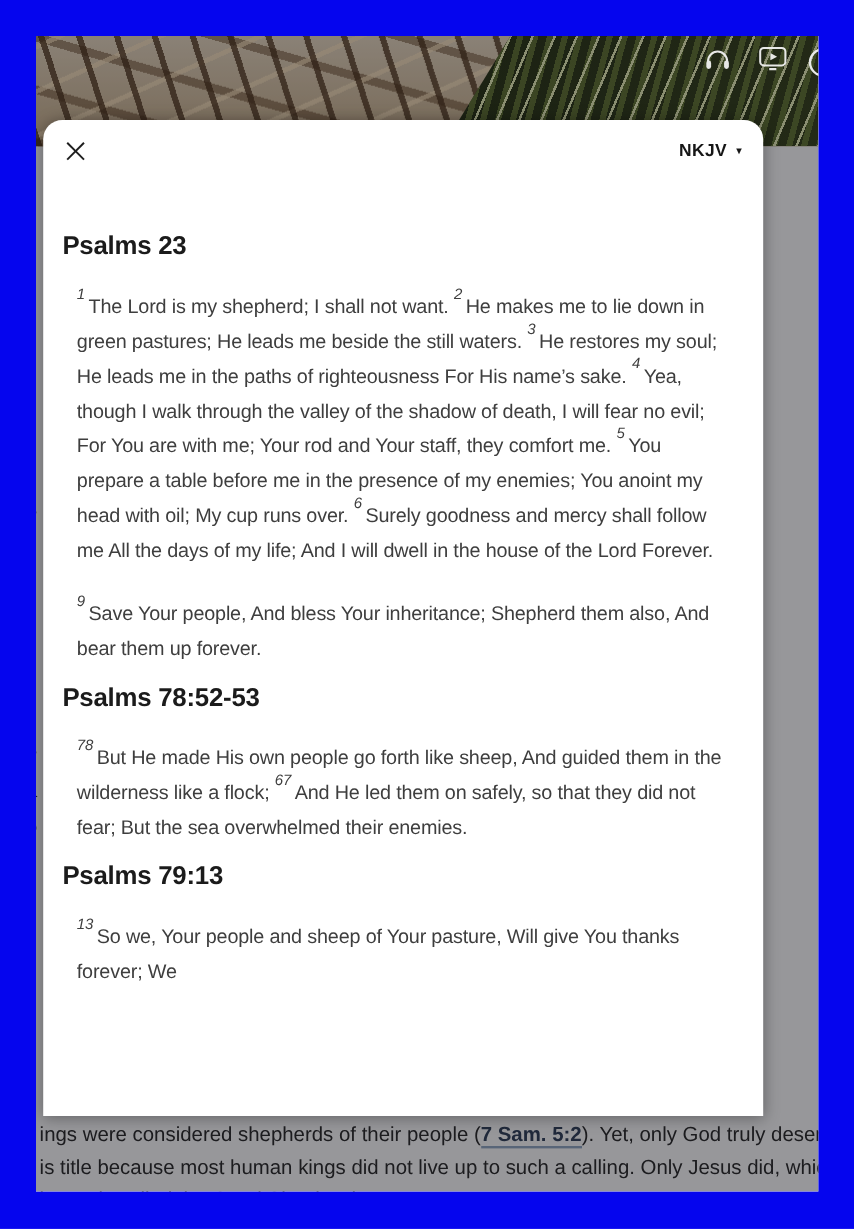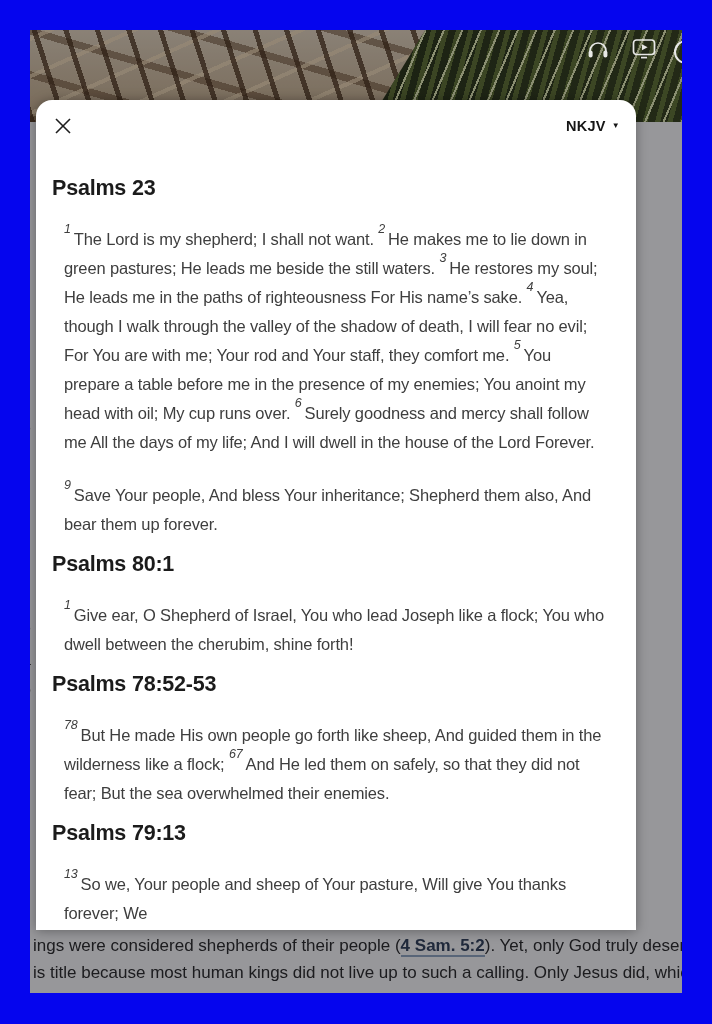--- a/index.html
+++ b/index.html
@@ -39,21 +39,21 @@
     border-radius:16px 16px 0 0;z-index:3;overflow:hidden;box-shadow:0 1px 12px rgba(0,0,0,0.35);}
   .modal-header{display:flex;justify-content:space-between;align-items:center;padding:15px 16px 0 16px;}
   .close-btn{background:none;border:none;padding:0;width:22px;height:22px;cursor:pointer;}
   .close-btn svg{display:block;}
   .version-btn{background:none;border:none;padding:0;cursor:pointer;font-family:"Liberation Sans",sans-serif;
     font-size:14.5px;font-weight:700;color:#161616;letter-spacing:0.3px;display:flex;align-items:center;}
   .caret{font-size:8px;margin-left:6px;position:relative;top:-1px;}
 
   .sections{padding:0 16px;}
   .passage h2{font-size:21.5px;line-height:26px;font-weight:700;color:#1b1b1b;margin:12px 0 0;letter-spacing:-0.2px;}
-  .passage:first-child h2{margin-top:38px;}
+  .passage:first-child h2{margin-top:55px;}
   .passage p{font-size:16.5px;line-height:29px;color:#3e3e3e;margin:24px 12px 0;letter-spacing:-0.15px;}
   .vn{font-style:italic;font-size:12.5px;line-height:0;position:relative;top:-6px;margin-right:3px;}
 </style>
 </head>
 <body>
 
 <div class="frame">
   <div class="content">
 
     <div class="hero">
@@ -84,21 +84,21 @@
         <span class="edge-frag" style="top: 390px;">e</span>
         <span class="edge-frag" style="top: 520px;">n</span>
         <span class="edge-frag" style="top: 590px;">e</span>
         <span class="edge-frag" style="top: 622px;">a</span>
         <span class="edge-frag" style="top: 652px;">o</span>
         <span class="edge-frag" style="top: 718px;">n</span>
         <span class="edge-frag" style="top: 812px;">h</span>
       </div>
 
     <div class="bottom-article">
-      <div class="ba-line"><span>ings were considered shepherds of their people (</span><a class="ref-link">4 Sam. 5:2</a><span>). Yet, only God truly deserves</span></div>
+      <div class="ba-line"><span>ings were considered shepherds of their people (</span><a class="ref-link">7 Sam. 5:2</a><span>). Yet, only God truly deserves</span></div>
       <div class="ba-line">is title because most human kings did not live up to such a calling. Only Jesus did, which i</div>
       <div class="ba-line">hy He is called the Good Shepherd.</div>
     </div>
 
     <div class="scrim"></div>
 
     <div class="modal">
       <div class="modal-header">
         <button class="close-btn">
           <svg width="22" height="22" viewBox="0 0 22 22">
@@ -114,24 +114,20 @@
       <div class="sections" id="sections">
   <section class="passage">
     <h2>Psalms 23</h2>
     <p><sup class="vn">1</sup>The Lord is my shepherd; I shall not want. <sup class="vn">2</sup>He makes me to lie down in green pastures; He leads me beside the still waters. <sup class="vn">3</sup>He restores my soul; He leads me in the paths of righteousness For His name’s sake. <sup class="vn">4</sup>Yea, though I walk through the valley of the shadow of death, I will fear no evil; For You are with me; Your rod and Your staff, they comfort me. <sup class="vn">5</sup>You prepare a table before me in the presence of my enemies; You anoint my head with oil; My cup runs over. <sup class="vn">6</sup>Surely goodness and mercy shall follow me All the days of my life; And I will dwell in the house of the Lord Forever.</p>
   </section>
 
   <section class="passage">
     <p><sup class="vn">9</sup>Save Your people, And bless Your inheritance; Shepherd them also, And bear them up forever.</p>
   </section>
 
-  <section class="passage">
-    <h2>Psalms 80:1</h2>
-    <p><sup class="vn">1</sup>Give ear, O Shepherd of Israel, You who lead Joseph like a flock; You who dwell between the cherubim, shine forth!</p>
-  </section>
 
   <section class="passage">
     <h2>Psalms 78:52-53</h2>
     <p><sup class="vn">78</sup>But He made His own people go forth like sheep, And guided them in the wilderness like a flock; <sup class="vn">67</sup>And He led them on safely, so that they did not fear; But the sea overwhelmed their enemies.</p>
   </section>
 
   <section class="passage">
     <h2>Psalms 79:13</h2>
     <p><sup class="vn">13</sup>So we, Your people and sheep of Your pasture, Will give You thanks forever; We</p>
   </section>

